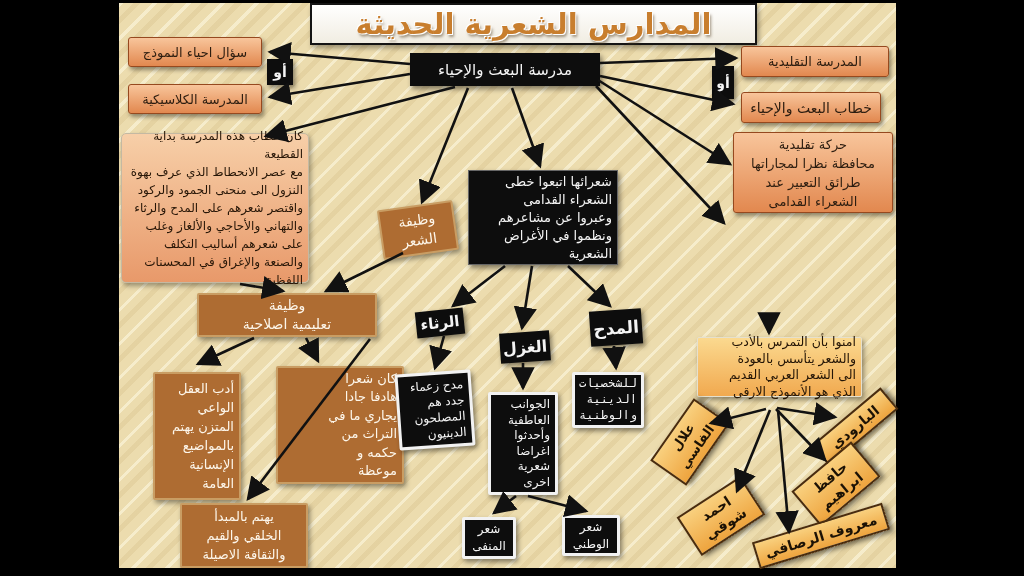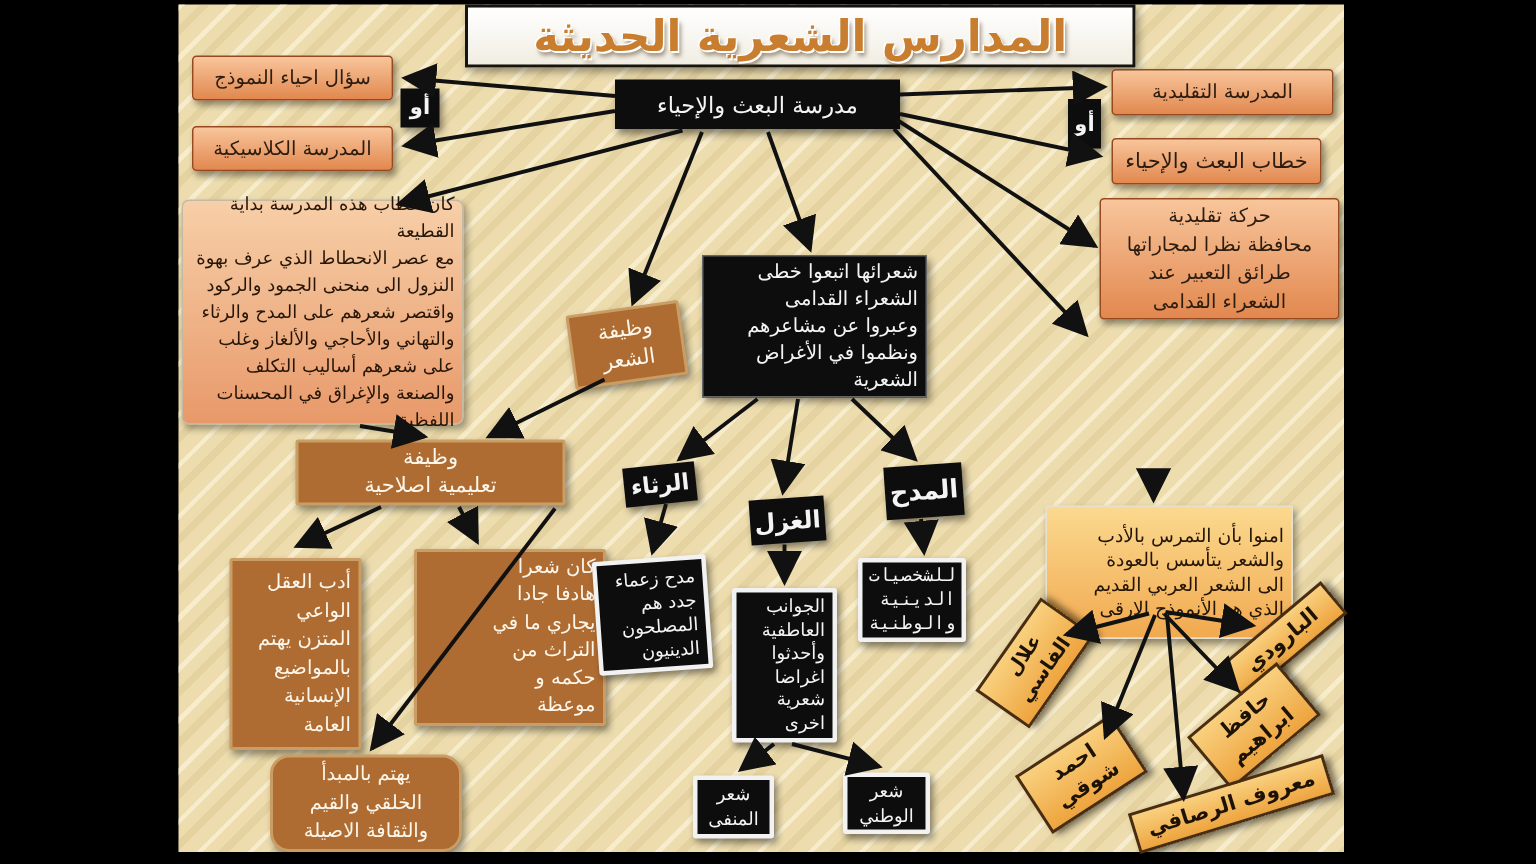--- a/index.html
+++ b/index.html
@@ -96,21 +96,21 @@
       </div>
 
     <div class="node orangebox" style="left:614px;top:129px;width:160px;height:81px;font-size:13px;line-height:19px;">
       <span class="c">حركة تقليدية
 محافظة نظرا لمجاراتها
 طرائق التعبير عند
 الشعراء القدامى</span>
       </div>
 
 
-    <div class="node yellowbox" style="left:578px;top:334px;width:165px;height:89px;font-size:12.5px;line-height:16.5px;">
+    <div class="node yellowbox" style="left:578px;top:334px;width:165px;height:60px;font-size:12.5px;line-height:16.5px;">
       <span class="r">امنوا بأن التمرس بالأدب
 والشعر يتأسس بالعودة
 الى الشعر العربي القديم
 الذي هو الأنموذج الارقى</span>
       </div>
 
     <div class="node brownbox" style="left:78px;top:290px;width:180px;height:44px;font-size:14px;line-height:19px;">
       <span class="c">وظيفة
 تعليمية اصلاحية</span>
       </div>
@@ -126,21 +126,21 @@
 
     <div class="node brownbox" style="left:157px;top:363px;width:128px;height:118px;font-size:13px;line-height:18.5px;">
       <span class="r">كان شعرا
 هادفا جادا
 يجاري ما في
 التراث من
 حكمه و
 موعظة</span>
       </div>
 
-    <div class="node brownbox" style="left:61px;top:500px;width:128px;height:65px;font-size:13px;line-height:19px;border-radius:13px;">
+    <div class="node brownbox" style="left:61px;top:500px;width:128px;height:65px;font-size:13px;line-height:19px;">
       <span class="c">يهتم بالمبدأ
 الخلقي والقيم
 والثقافة الاصيلة</span>
       </div>
 
     <div class="node blackbox" style="left:297px;top:307px;width:48px;height:26px;font-size:15px;font-weight:bold;transform:rotate(-6deg);">
       <span class="c">الرثاء</span>
       </div>
 
     <div class="node blackbox" style="left:381px;top:329px;width:50px;height:30px;font-size:16px;font-weight:bold;transform:rotate(-4deg);">

